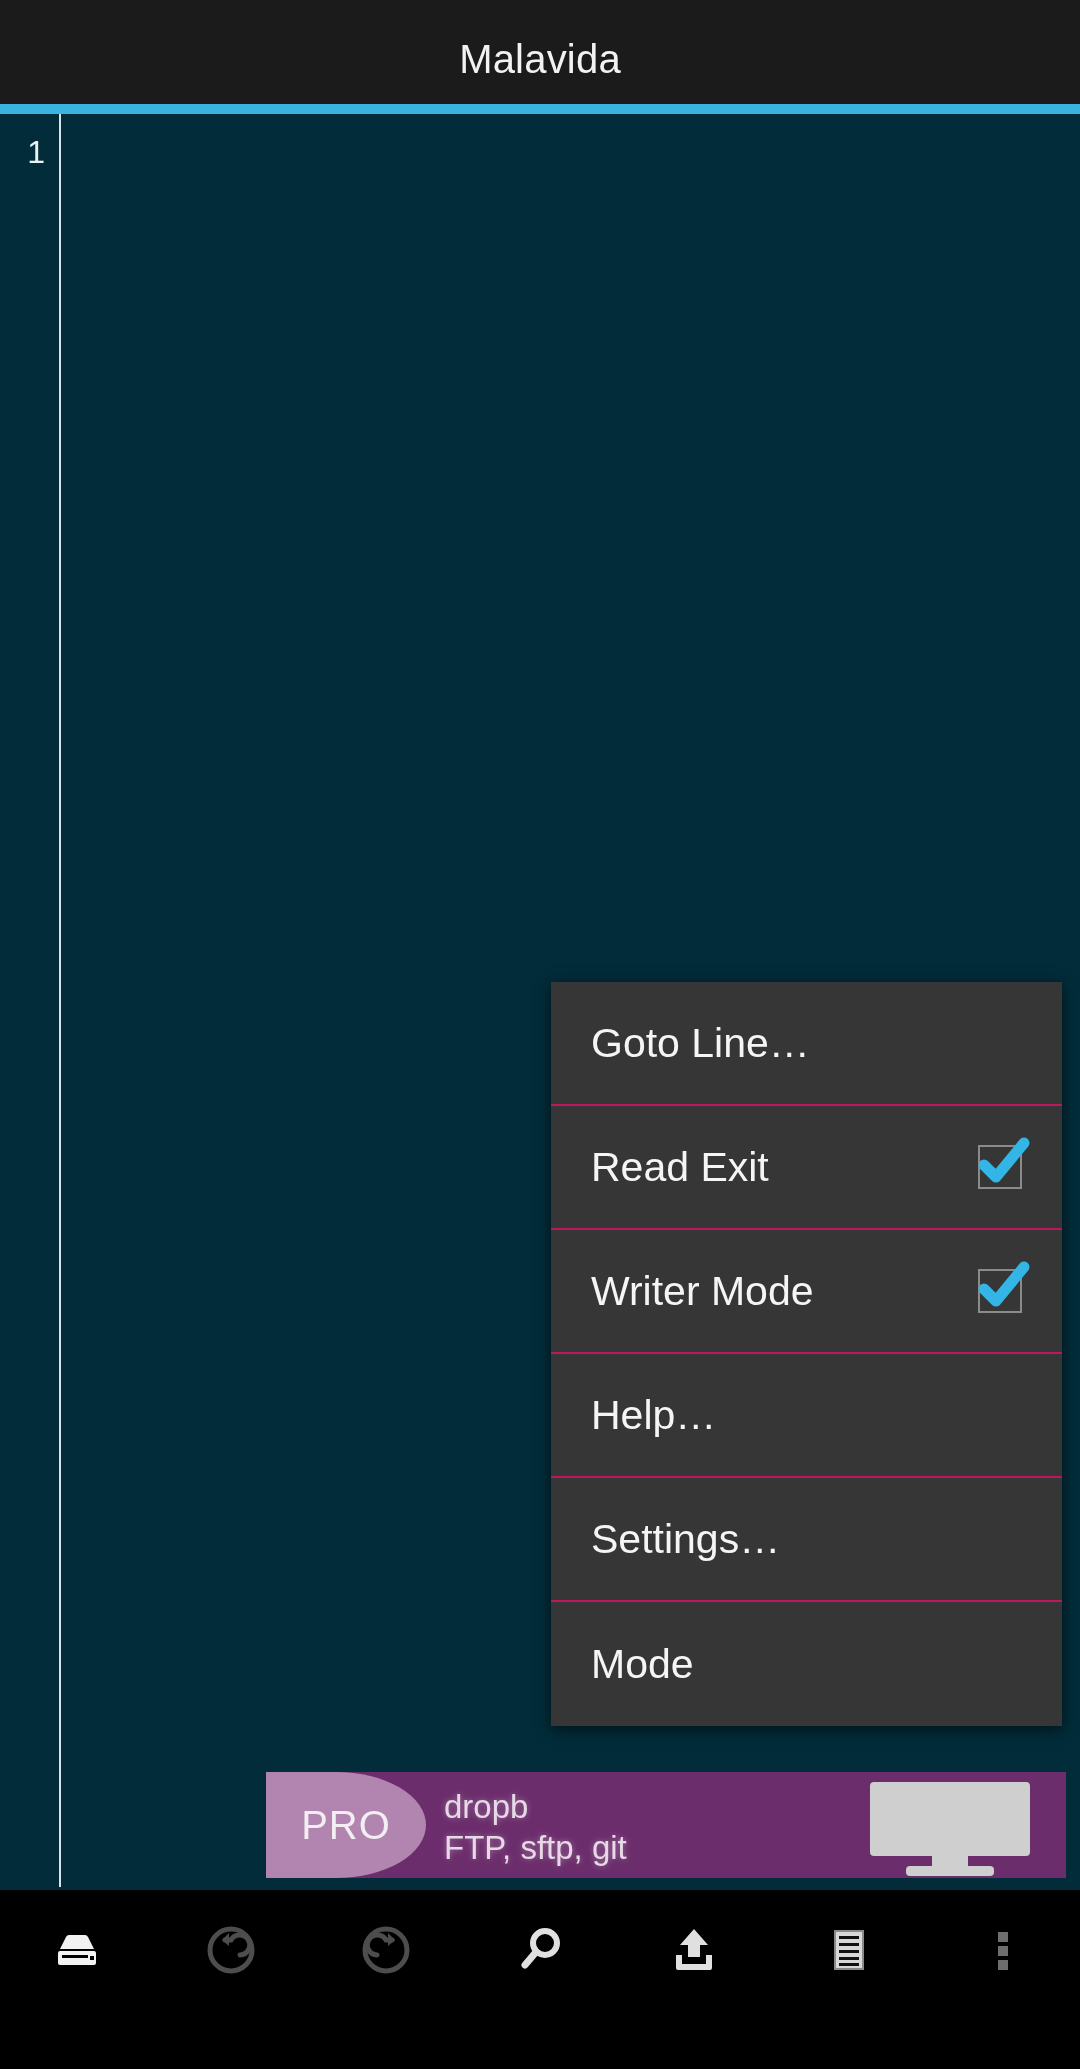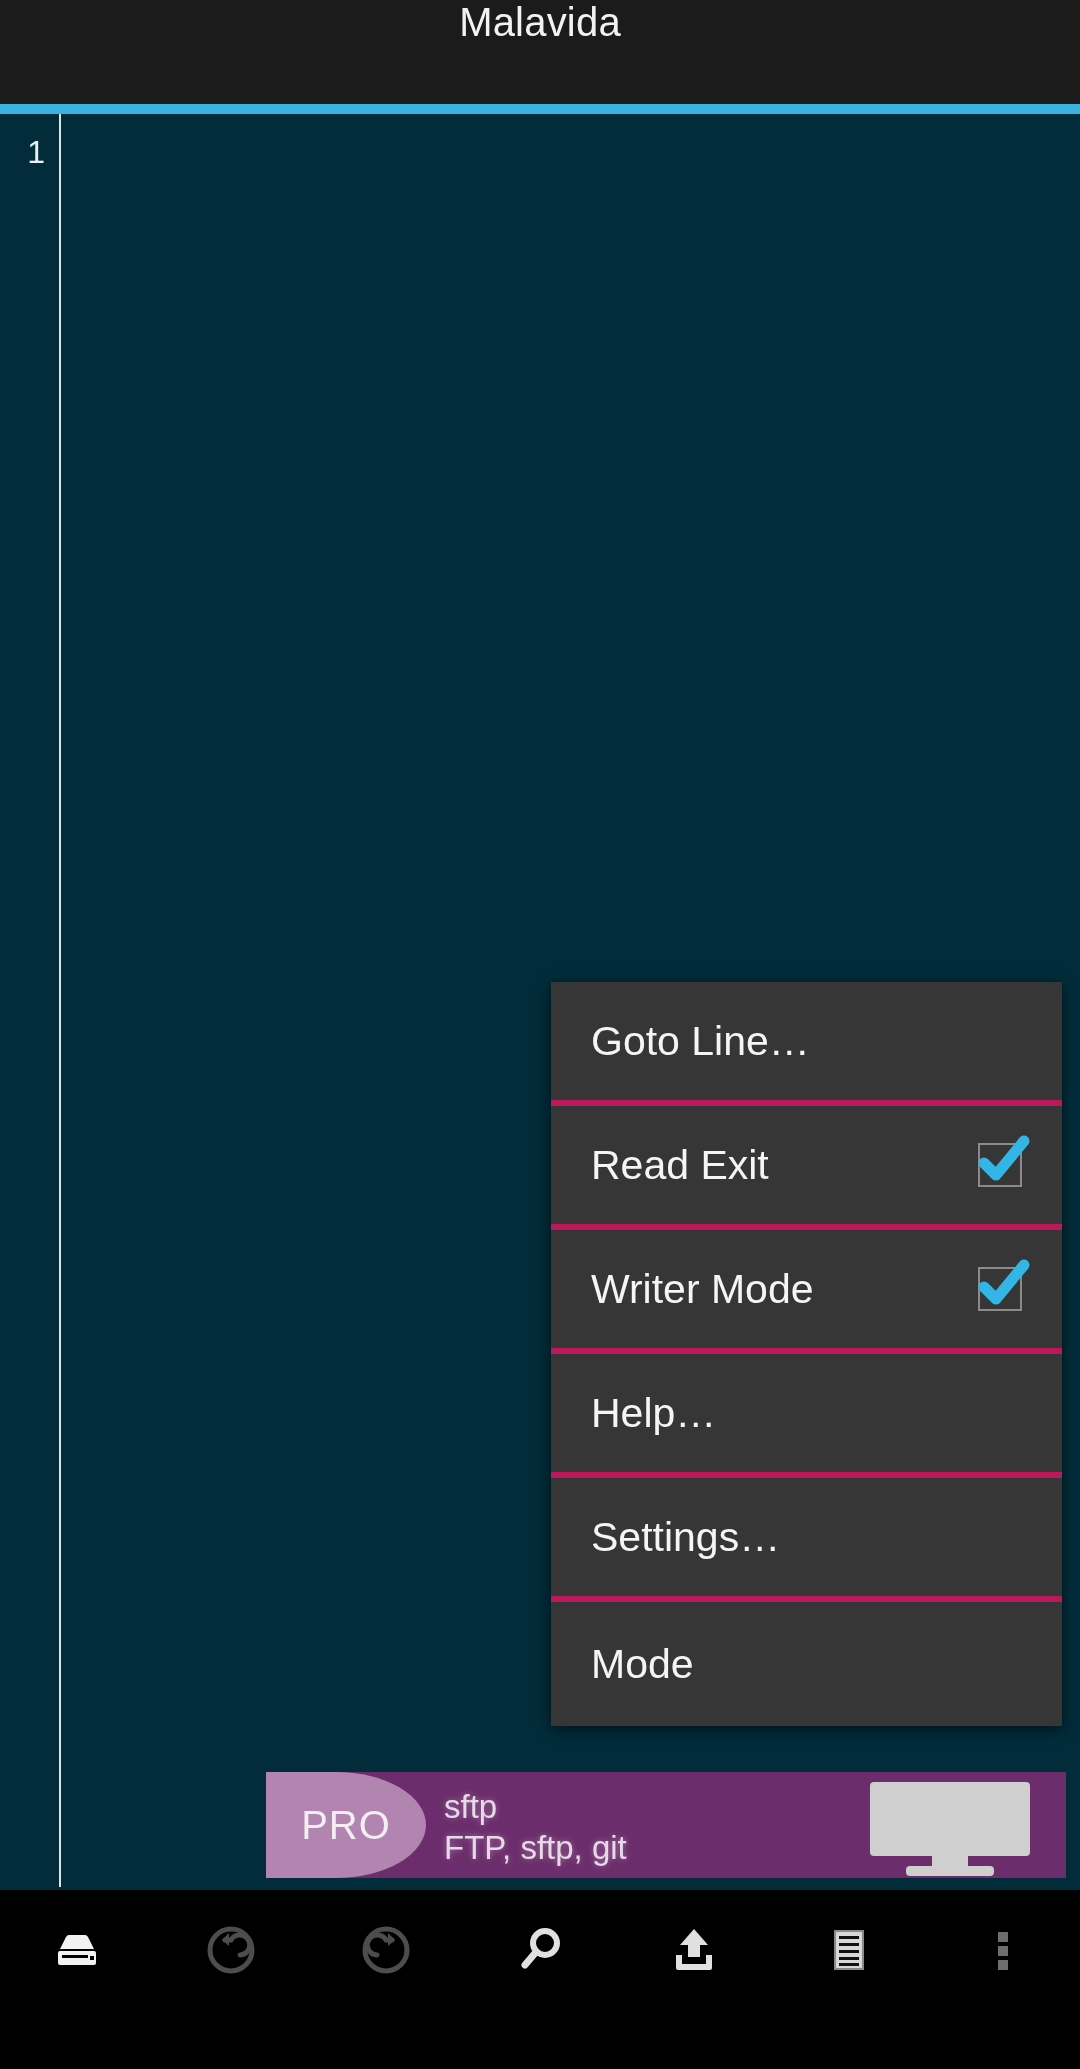--- a/index.html
+++ b/index.html
@@ -13,21 +13,21 @@
     position:relative;
     width:1080px; height:2069px;
     background:#022c3a;
   }
 
   
   .titlebar {
     position:absolute; left:0; top:0;
     width:1080px; height:118px;
     background:#1b1b1b;
-    display:flex; justify-content:center;
+    display:flex; align-items:center; justify-content:center;
   }
   .titlebar .title {
     color:#f2f2f2;
     font-size:40px;
     font-weight:400;
     letter-spacing:0.2px;
   }
   .accentbar {
     position:absolute; left:0; top:104px;
     width:1080px; height:10px;
@@ -126,21 +126,21 @@
     background:#363636;
     box-shadow:0 3px 14px rgba(0,0,0,0.6);
     z-index:30;
   }
   .menu-item {
     position:relative;
     height:124px;
     display:flex;
     align-items:center;
     padding:0 40px 0 40px;
-    border-bottom:6px solid #be185d;
+    border-bottom:2px solid #be185d;
   }
   .menu-item:last-child { border-bottom:none; }
   .menu-item .label {
     color:#f5f5f5;
     font-size:41px;
     font-weight:400;
     flex:1 1 auto;
     white-space:nowrap;
   }
   .menu-item .chk {
@@ -196,21 +196,21 @@
     </div>
     <div class="gutter-sep"></div>
     <div class="caret"></div>
   </div>
 
   <div class="ad">
     <div class="ad-pro">
       <span>PRO</span>
     </div>
     <div class="ad-text">
-      <div>sftp</div>
+      <div>dropb</div>
       <div>FTP, sftp, git</div>
     </div>
     <div class="ad-monitor">
       <div class="screen"></div>
       <div class="neck"></div>
       <div class="base"></div>
     </div>
   </div>
 
   <div class="menu">

